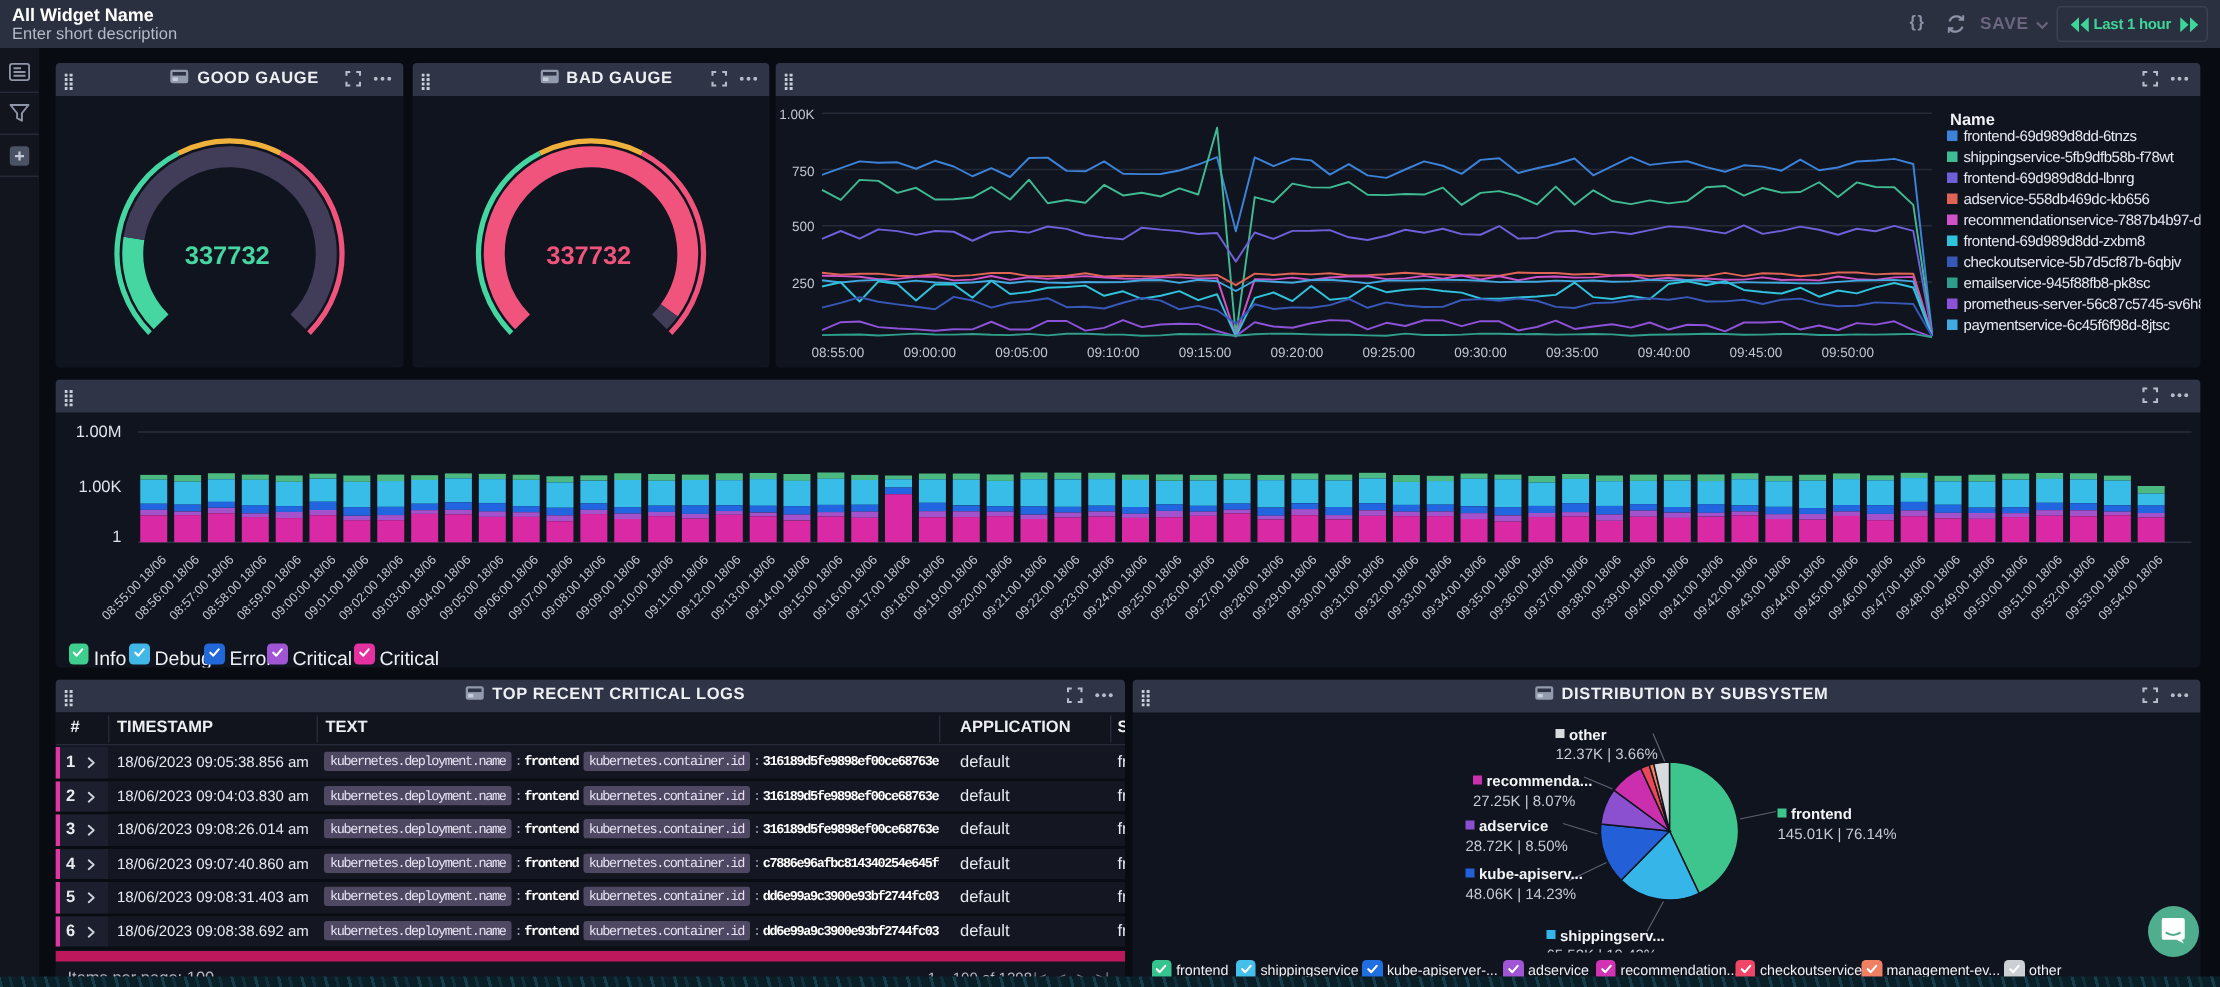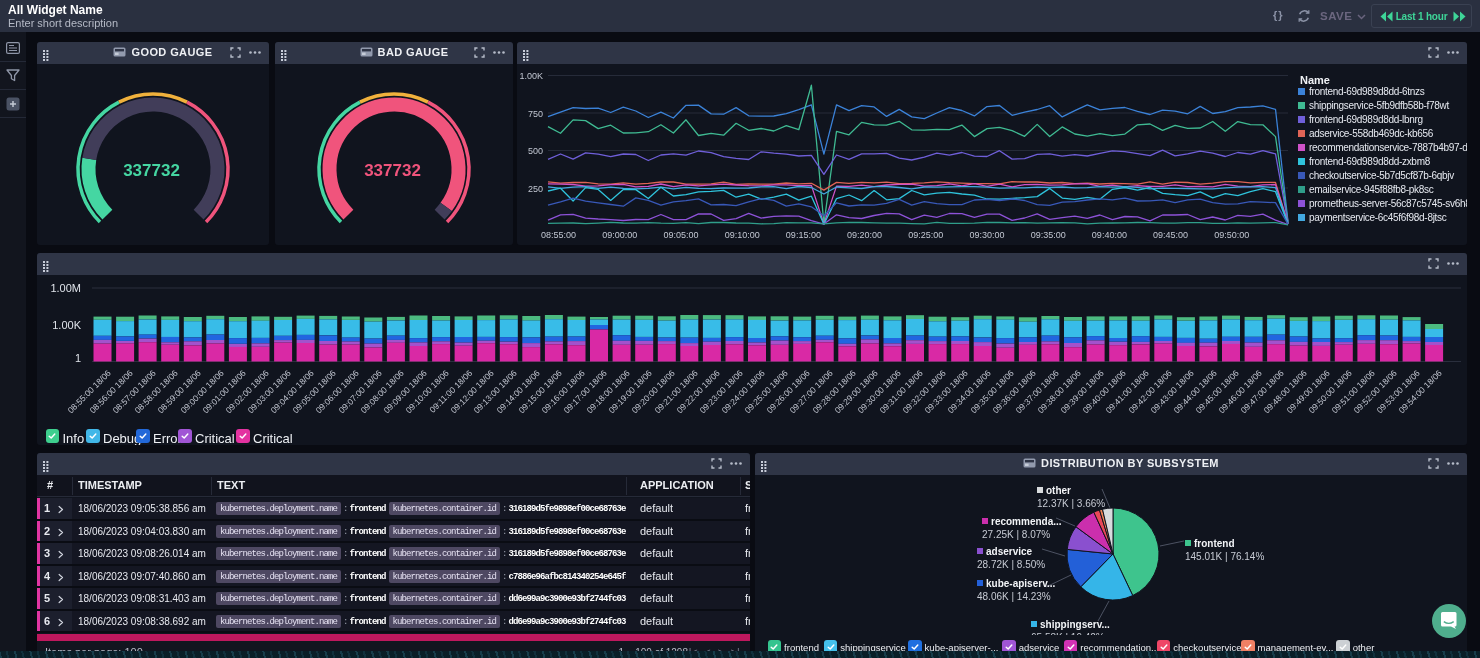--- a/index.html
+++ b/index.html
@@ -686,20 +686,25 @@
         <span class="whandle"><svg width="6" height="11" viewBox="0 0 6 11">
             <rect x="0" y="0" width="2" height="2" fill="#c9ceda"></rect>
             <rect x="0" y="3" width="2" height="2" fill="#c9ceda"></rect>
             <rect x="0" y="6" width="2" height="2" fill="#c9ceda"></rect>
             <rect x="0" y="9" width="2" height="2" fill="#c9ceda"></rect>
             <rect x="3.4" y="0" width="2" height="2" fill="#c9ceda"></rect>
             <rect x="3.4" y="3" width="2" height="2" fill="#c9ceda"></rect>
             <rect x="3.4" y="6" width="2" height="2" fill="#c9ceda"></rect>
             <rect x="3.4" y="9" width="2" height="2" fill="#c9ceda"></rect>
           </svg></span>
+        <span class="wtitle"><svg width="13" height="10" viewBox="0 0 13 10" style="vertical-align:-1px;margin-right:5px">
+            <rect x="0.5" y="0.5" width="12" height="9" rx="1.5" fill="#929aad"></rect>
+            <rect x="2" y="2" width="9" height="2.4" fill="#2e3445"></rect>
+            <rect x="2" y="5.6" width="3.6" height="2.4" fill="#c6ccd8"></rect>
+          </svg>TOP RECENT CRITICAL LOGS</span>
         <span class="wicons">
           <svg width="11" height="11" viewBox="0 0 11 11" fill="none" stroke="#b6bcc9" stroke-width="1.4">
             <path d="M1 3.5 V1 H3.5 M7.5 1 H10 V3.5 M10 7.5 V10 H7.5 M3.5 10 H1 V7.5"></path>
           </svg>
           <span class="wgap"></span>
           <svg width="12" height="3" viewBox="0 0 12 3">
             <circle cx="1.5" cy="1.5" r="1.3" fill="#b6bcc9"></circle>
             <circle cx="6" cy="1.5" r="1.3" fill="#b6bcc9"></circle>
             <circle cx="10.5" cy="1.5" r="1.3" fill="#b6bcc9"></circle>
           </svg>

